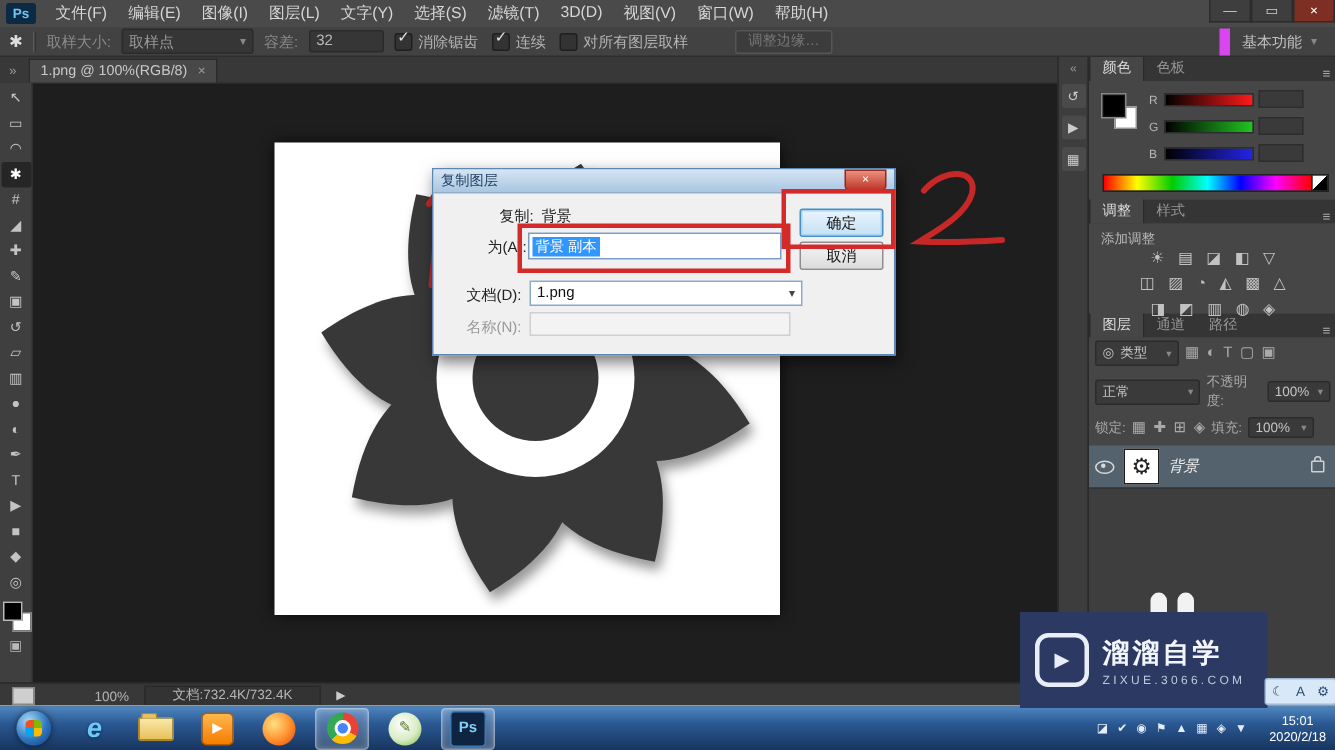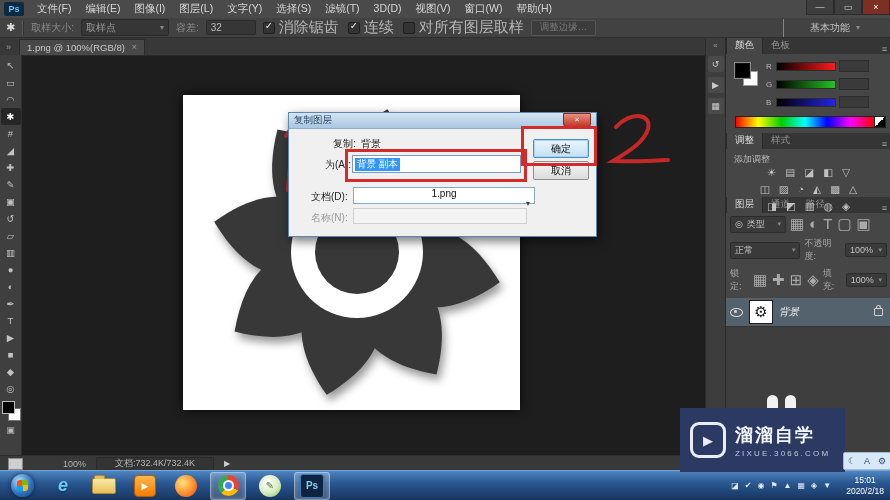--- a/index.html
+++ b/index.html
@@ -28,22 +28,22 @@
   .dim{color:#8a8a8a;}
   .opt-drop{background:#363636;border:1px solid #2a2a2a;border-radius:2px;color:#9a9a9a;
             padding:1px 4px;display:flex;align-items:center;gap:6px;min-width:78px;height:13px;}
   .opt-drop .caret{margin-left:auto;font-size:8px;color:#888;}
   .opt-field{background:#363636;border:1px solid #2a2a2a;border-radius:2px;color:#bbb;width:40px;height:13px;
              padding:0 4px;display:flex;align-items:center;}
   .opt-check{display:flex;align-items:center;gap:4px;color:#b5b5b5;}
   .cb-box{width:10px;height:10px;background:#333;border:1px solid #1f1f1f;border-radius:2px;position:relative;}
   .opt-check.checked .cb-box::after{content:"✓";position:absolute;left:1px;top:-3px;color:#e8e8e8;font-size:10px;}
   .opt-btn{background:#3c3c3c;border:1px solid #555;border-radius:2px;color:#777;padding:1px 8px;height:12px;
-           display:flex;align-items:center;font-size:9.5px;}
-  .workspace{margin-left:auto;margin-right:4px;border-left:1px solid #d946ef;padding:2px 26px;display:flex;gap:6px;
+           display:flex;align-items:center;font-size:9.5px;margin-left:24px;}
+  .workspace{margin-left:auto;margin-right:4px;border-left:7px solid #d946ef;padding:2px 8px;display:flex;gap:6px;
              align-items:center;color:#c0c0c0;}
 
   
   #tab-bar{left:0;top:38px;width:705px;height:17px;background:#383838;border-bottom:1px solid #2a2a2a;z-index:3;
            display:flex;align-items:flex-end;}
   .collapse-arrows{color:#9a9a9a;font-size:9px;margin:0 8px 3px 6px;}
   .doc-tab{background:#484848;border:1px solid #2a2a2a;border-bottom:none;color:#c9c9c9;font-size:9.5px;
            padding:2px 7px;display:flex;gap:7px;}
   .doc-tab .tab-close{color:#9a9a9a;font-size:9px;}
 
@@ -88,32 +88,32 @@
   .track-r{background:linear-gradient(90deg,#000,#ff1a1a);}
   .track-g{background:linear-gradient(90deg,#000,#21c421);}
   .track-b{background:linear-gradient(90deg,#000,#2424e8);}
   .slider-val{width:28px;height:10px;background:#3a3a3a;border:1px solid #2d2d2d;}
   .rainbow{position:absolute;left:9px;top:62px;width:138px;height:10px;border:1px solid #222;
            background:linear-gradient(90deg,#f00,#ff0 16%,#0c0 33%,#0ff 50%,#00f 66%,#f0f 83%,#f00);}
   .rainbow-end{position:absolute;left:148px;top:62px;width:10px;height:10px;border:1px solid #222;
                background:linear-gradient(135deg,#fff 50%,#000 50%);}
 
   
-  #adj-body{height:48px;}
+  #adj-body{height:60px;}
   .adj-hint{position:absolute;left:8px;top:4px;color:#b8b8b8;font-size:9px;}
   .adj-row{position:absolute;left:0;width:165px;display:flex;justify-content:center;gap:9px;}
   .adj-icon{color:#c2c2c2;font-size:10.5px;}
 
   
   #layers-body{height:238px;}
   .lp-row{display:flex;align-items:center;gap:4px;padding:2px 4px;font-size:9px;color:#a8a8a8;}
   .lp-drop{background:#3a3a3a;border:1px solid #2b2b2b;border-radius:2px;display:flex;align-items:center;
            padding:1px 4px;color:#c5c5c5;gap:4px;}
   .lp-drop .caret{font-size:7px;color:#888;margin-left:auto;}
-  .mini-icons{display:flex;gap:5px;color:#aaa;font-size:15px;}
+  .mini-icons{display:flex;gap:5px;color:#aaa;font-size:10px;}
   .layer-row{display:flex;align-items:center;gap:6px;height:28px;background:#54626e;margin-top:3px;padding:0 4px;}
   .eye{width:11px;height:7px;border:1px solid #d8d8d8;border-radius:50%;position:relative;flex:none;}
   .eye::after{content:"";position:absolute;left:3px;top:1px;width:3px;height:3px;border-radius:50%;background:#d8d8d8;}
   .layer-thumb{width:22px;height:22px;background:#fff;border:1px solid #1d1d1d;color:#222;font-size:15px;
                display:flex;align-items:center;justify-content:center;flex:none;}
   .layer-name{color:#efefef;font-size:10px;font-style:italic;}
   .lock-badge{width:7px;height:6px;border:1px solid #d0d0d0;border-radius:1px;position:relative;margin-left:auto;margin-right:4px;}
   .lock-badge::before{content:"";position:absolute;top:-4px;left:1px;width:3px;height:3px;border:1px solid #d0d0d0;
                       border-bottom:none;border-radius:3px 3px 0 0;}
   .layers-empty{height:160px;background:#3e3e3e;border-top:1px solid #333;}
@@ -378,21 +378,21 @@
     <span class="dlg-label" style="left:44px;top:24px;">复制:</span>
     <span class="dlg-label" style="left:72px;top:24px;">背景</span>
 
     <span class="dlg-label" style="left:36px;top:45px;">为(A):</span>
     <div class="dlg-input" style="left:63px;top:42px;width:163px;">
       <span class="sel-text">背景 副本</span>
     </div>
     <div class="red-rect" style="left:56px;top:36px;width:176px;height:27px;"></div>
 
     <span class="dlg-label" style="left:22px;top:77px;">文档(D):</span>
-    <div class="dlg-drop" style="left:64px;top:74px;width:172px;flex-direction:column;">
+    <div class="dlg-drop" style="left:64px;top:74px;width:172px;">
       <span>1.png</span>
       <span class="caret">▾</span>
     </div>
     <span class="dlg-label dim-label" style="left:22px;top:98px;">名称(N):</span>
     <div class="dlg-input disabled" style="left:64px;top:95px;width:168px;height:14px;"></div>
 
     <div class="dlg-btn btn-ok" style="left:244px;top:26px;">确定</div>
     <div class="dlg-btn btn-cancel" style="left:244px;top:48px;">取消</div>
     <div class="red-rect" style="left:232px;top:13px;width:70px;height:34px;"></div>
   </div>

